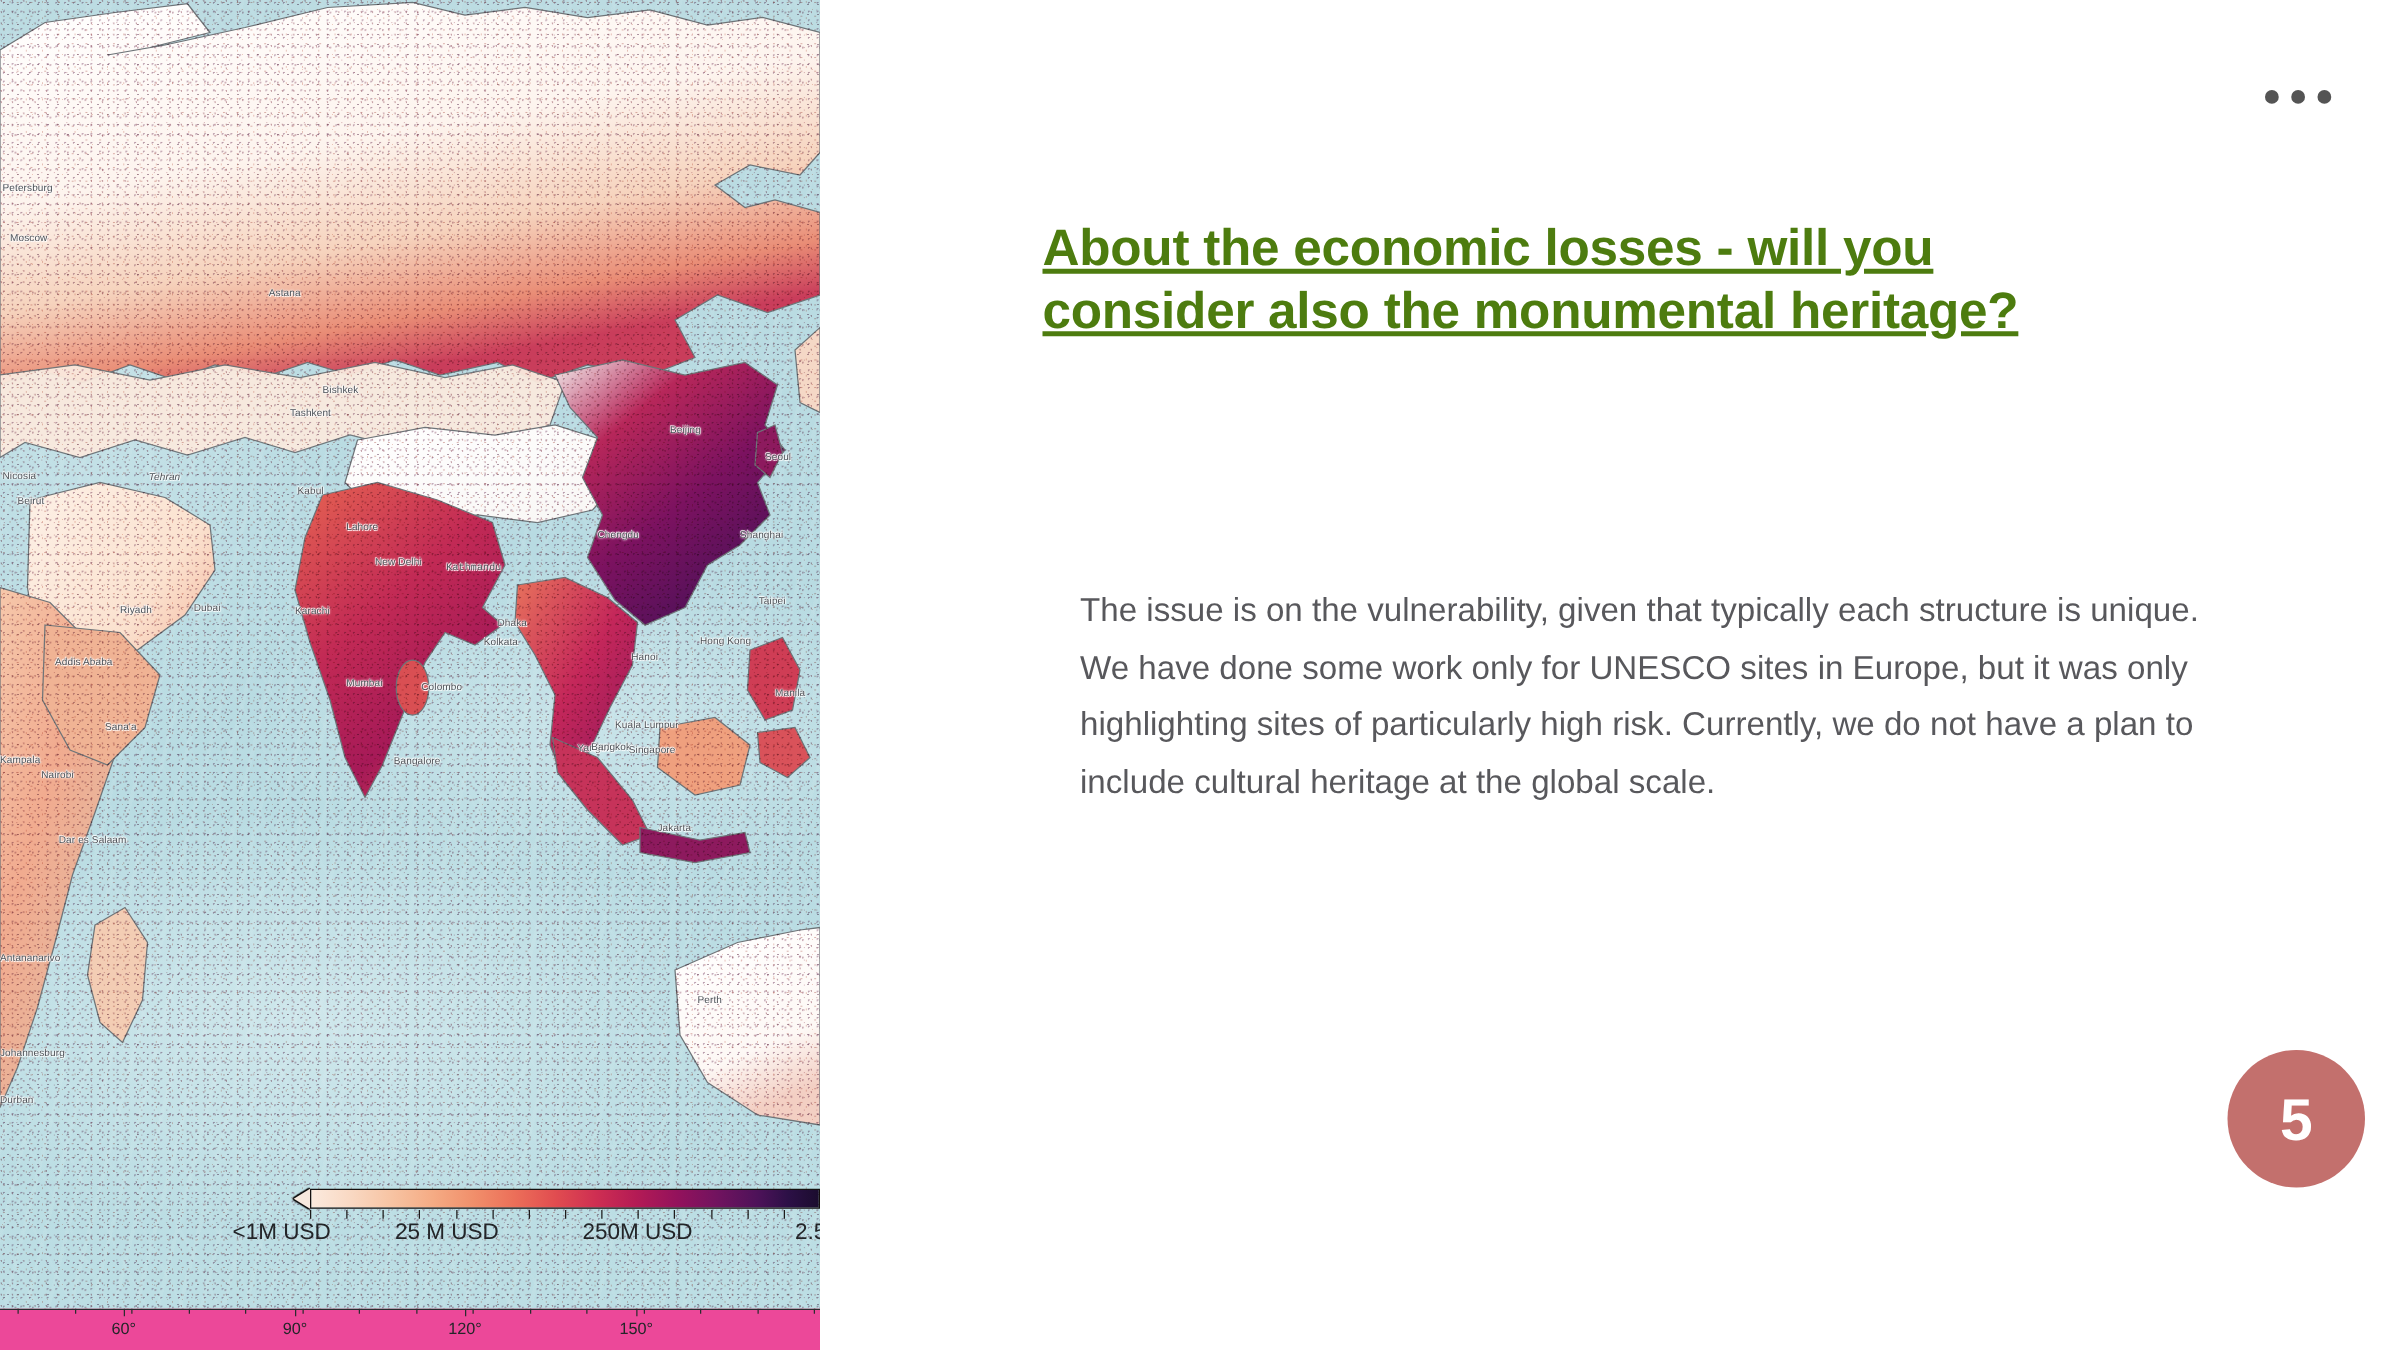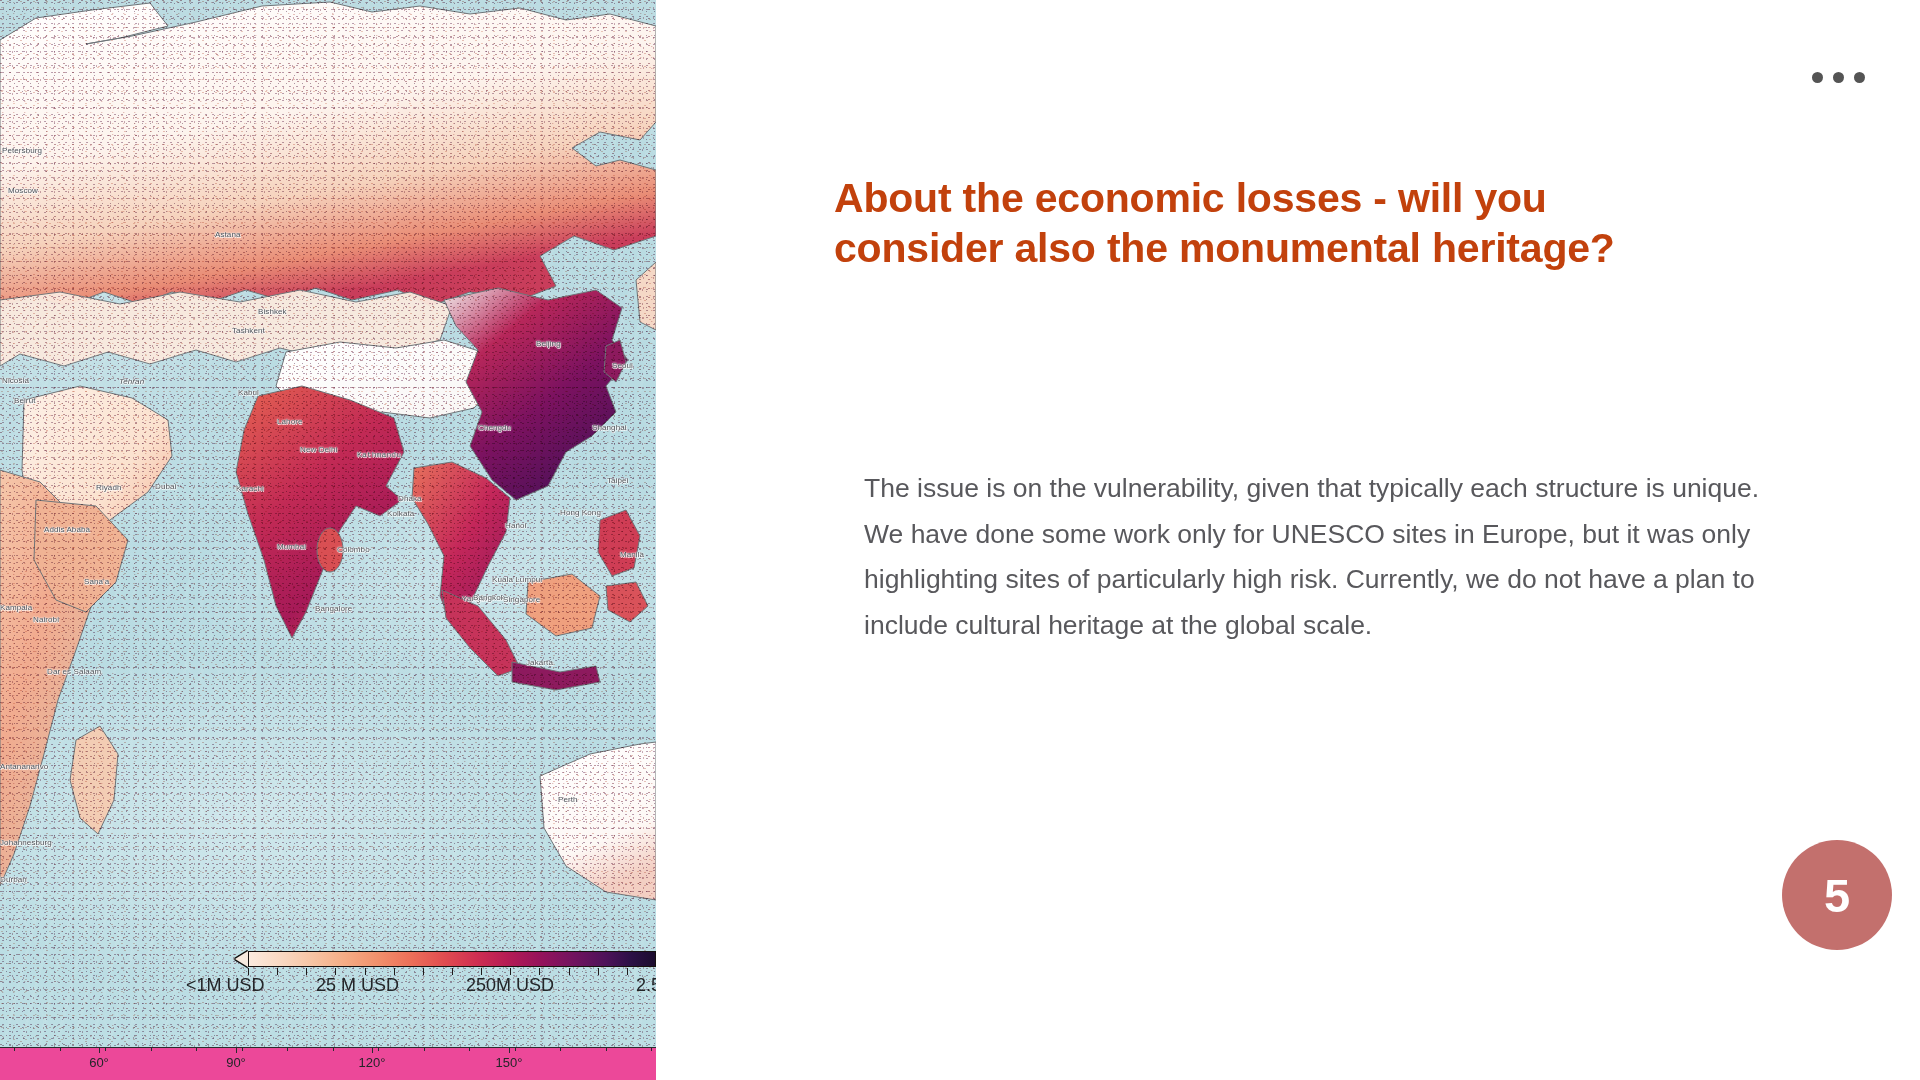--- a/index.html
+++ b/index.html
@@ -176,22 +176,23 @@
     border-radius:50%;
     background:#545454;
   }
   .headline{
     position:absolute;
     left:178px; top:173px;
     width:880px;
     font-size:41px;
     line-height:1.22;
     font-weight:700;
-    color:#c2410c;
+    color:#4d7c0f;
     letter-spacing:-.2px;
+    text-decoration:underline;
   }
   .bodytext{
     position:absolute;
     left:180px; top:466px;
     width:920px;
     font-size:26.5px;
     line-height:1.72;
     color:#58585c;
     font-weight:400;
     margin-left:28px;

